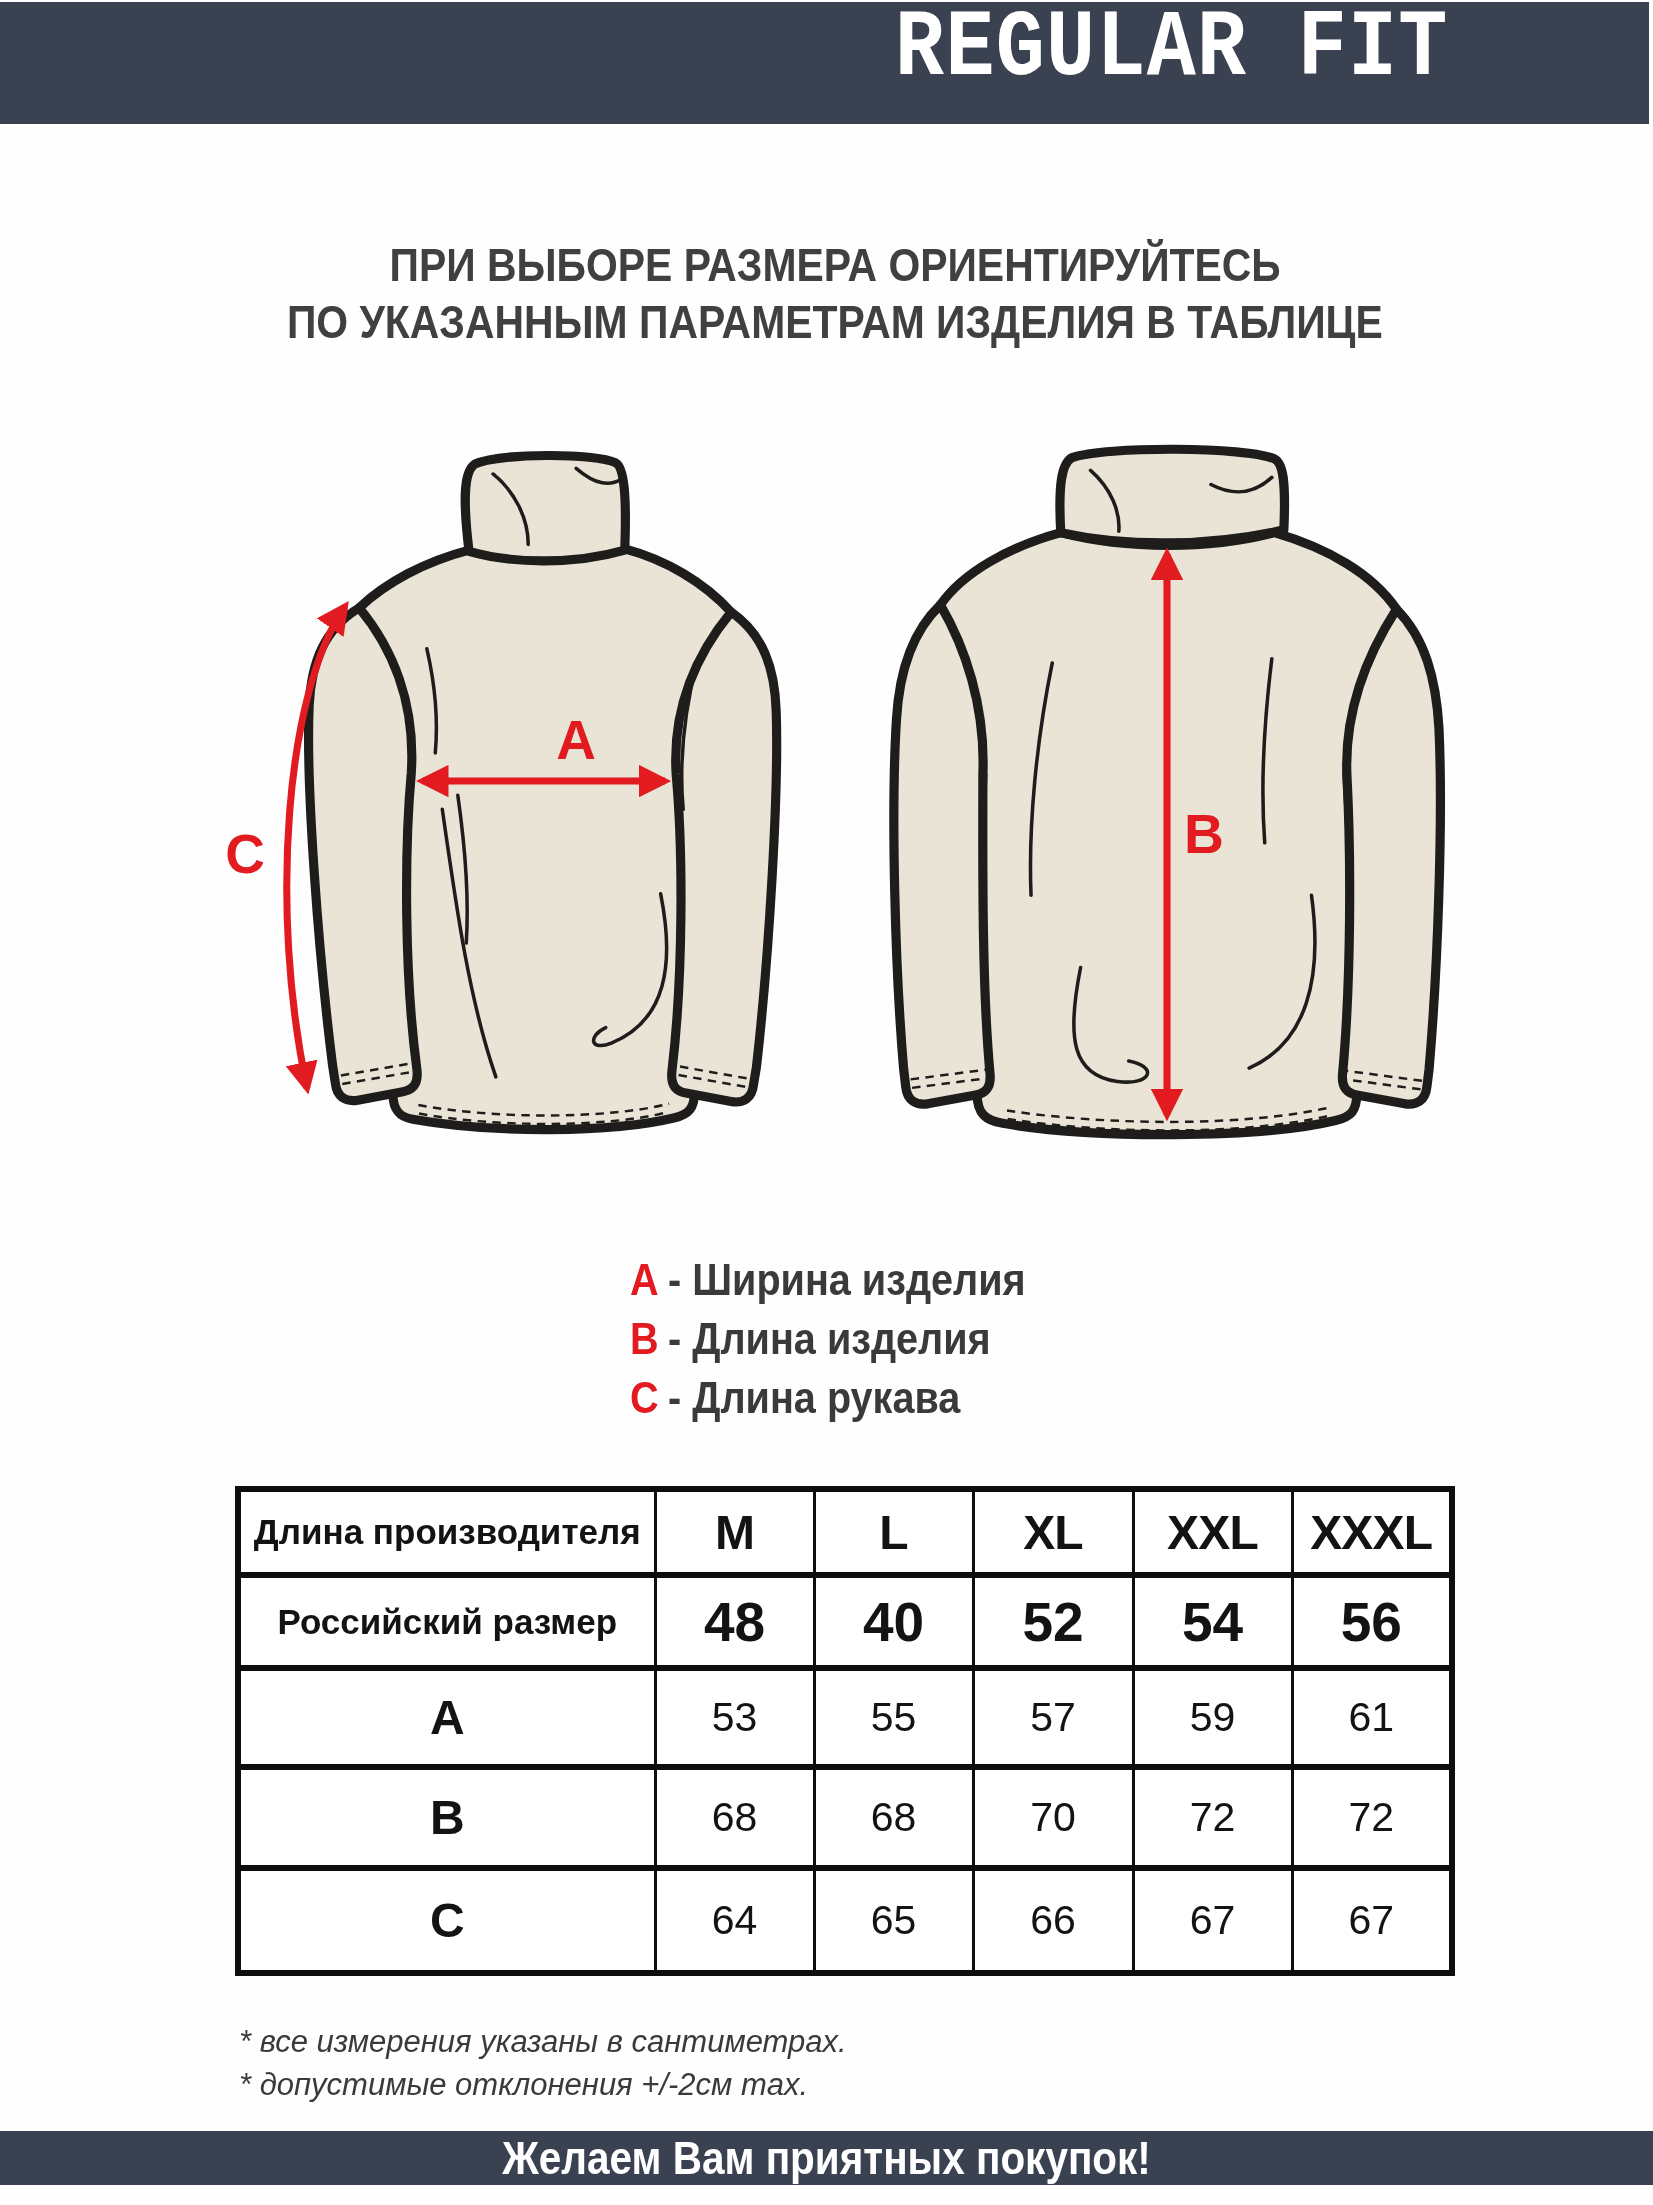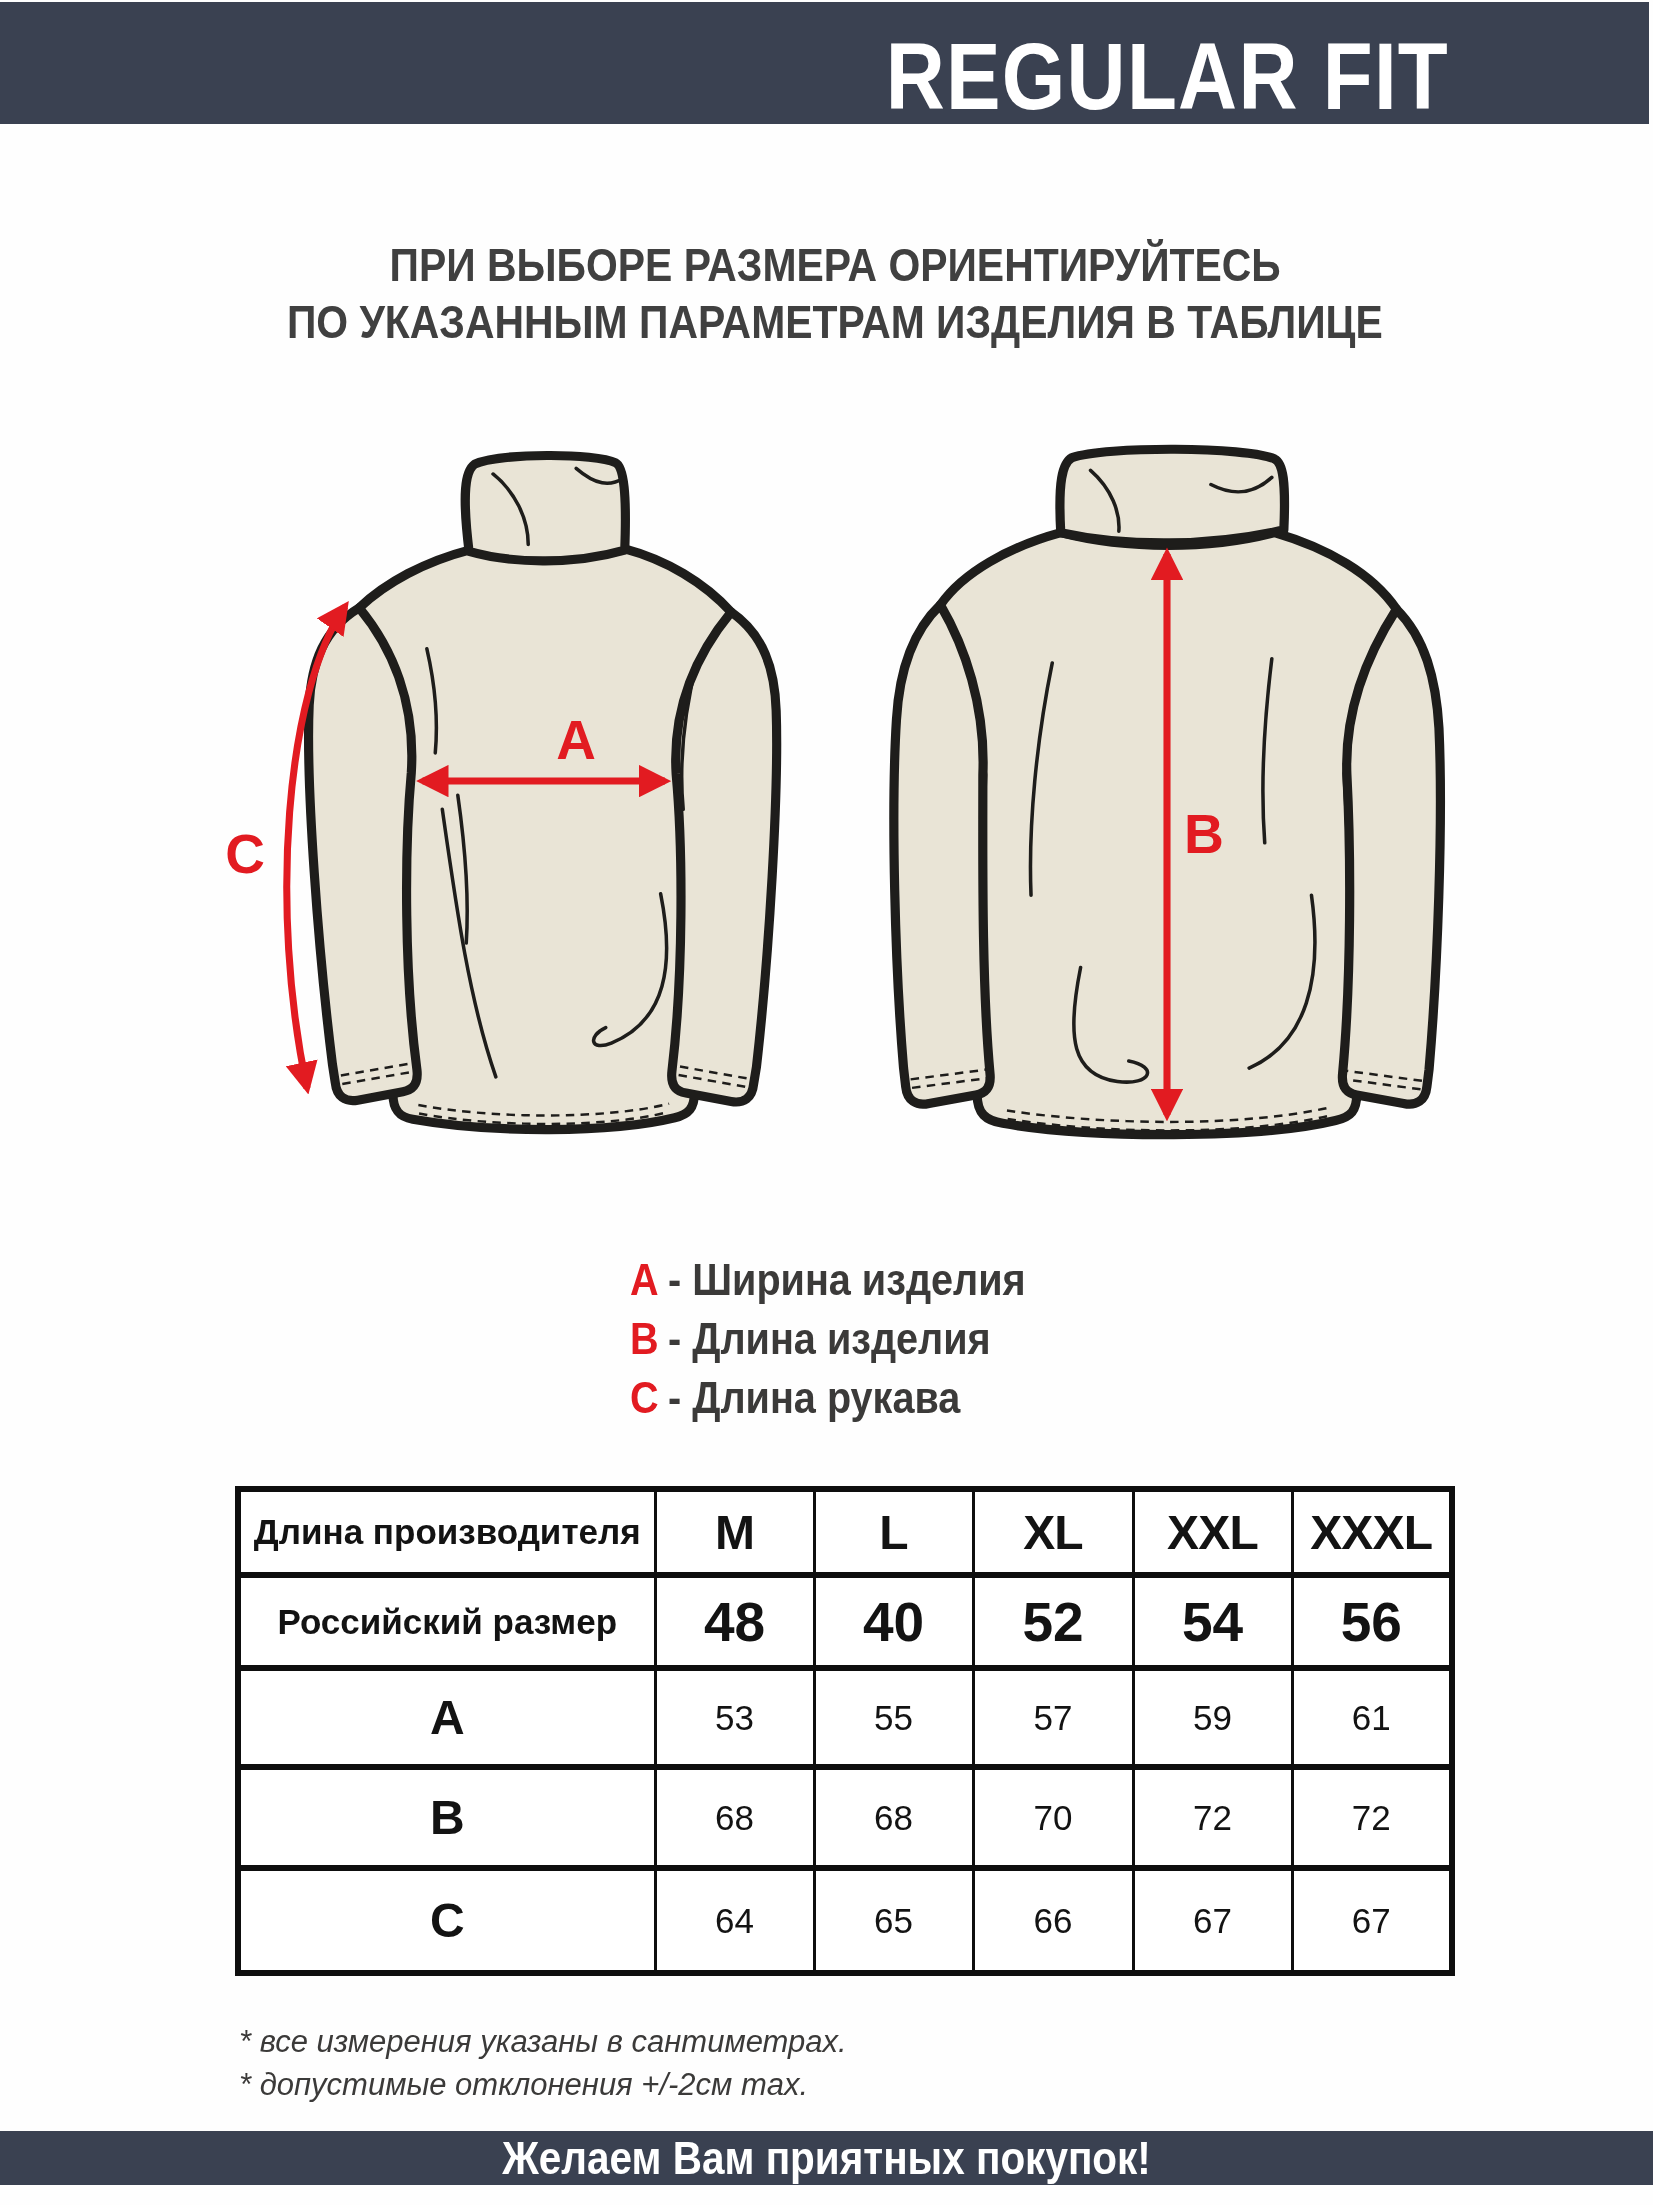--- a/index.html
+++ b/index.html
@@ -1,21 +1,21 @@
 <!DOCTYPE html>
 <html style="font-size:12px"><head>
 <meta charset="utf-8">
 <style>
   html,body{margin:0;padding:0;background:#ffffff;}
   .page{position:relative;width:1654px;height:2205px;background:#fefefe;overflow:hidden;
         font-family:"Liberation Sans",sans-serif;}
 
   
   .topbar{position:absolute;left:0;top:2.3px;width:1649px;height:122px;background:#3a4151;
-          display:flex;align-items:flex-end;justify-content:flex-end;}
+          display:flex;align-items:flex-start;justify-content:flex-end;font-family:Liberation Mono, monospace;}
   .topbar-title{color:#ffffff;font-weight:bold;font-size:95px;line-height:1;letter-spacing:1.5px;
                 transform:scaleX(.86);transform-origin:100% 50%;margin-right:200px;white-space:nowrap;}
 
   
   .intro{position:absolute;top:236px;left:0;width:100%;text-align:center;color:#404040;
          font-weight:bold;font-size:47px;line-height:57px;margin-left:8px;}
   .intro-line{display:inline-block;transform:scaleX(.87);transform-origin:50% 50%;white-space:nowrap;}
 
   
   .svg-front{position:absolute;left:213px;top:443px;width:603px;height:729px;}
@@ -36,21 +36,21 @@
   .size-table{position:absolute;left:235px;top:1486px;width:1215px;border-collapse:collapse;
               table-layout:fixed;background:#fff;border:6px solid #0e0e0e;}
   .size-table td{border:3.8px solid #0e0e0e;border-top-width:6.8px;border-bottom-width:6.8px;
                  text-align:center;vertical-align:middle;padding:0;color:#131313;}
   tr.r1 td{height:80px;} tr.r2 td{height:87px;} tr.r3 td{height:93px;}
   tr.r4 td{height:95px;} tr.r5 td{height:99px;}
   .th-label{font-size:35px;font-weight:bold;}
   .th-size{font-size:48px;font-weight:bold;letter-spacing:-0.8px;}
   .rus-num{font-size:55px;font-weight:bold;}
   .m-letter{font-size:48px;font-weight:bold;color:#e21b21;}
-  .m-val{font-size:35px;font-weight:400;}
+  .m-val{font-size:41px;font-weight:400;}
 
   
   .footnotes{position:absolute;left:239px;top:2020px;font-style:italic;font-size:31px;
              line-height:43px;color:#3b3a39;}
 
   
   .bottombar{position:absolute;left:0;top:2131px;width:100%;height:54px;background:#3a4151;
              display:flex;align-items:center;justify-content:center;}
   .bottombar-msg{color:#ffffff;font-weight:bold;font-size:46px;line-height:1;
                  transform:scaleX(.88);white-space:nowrap;}

